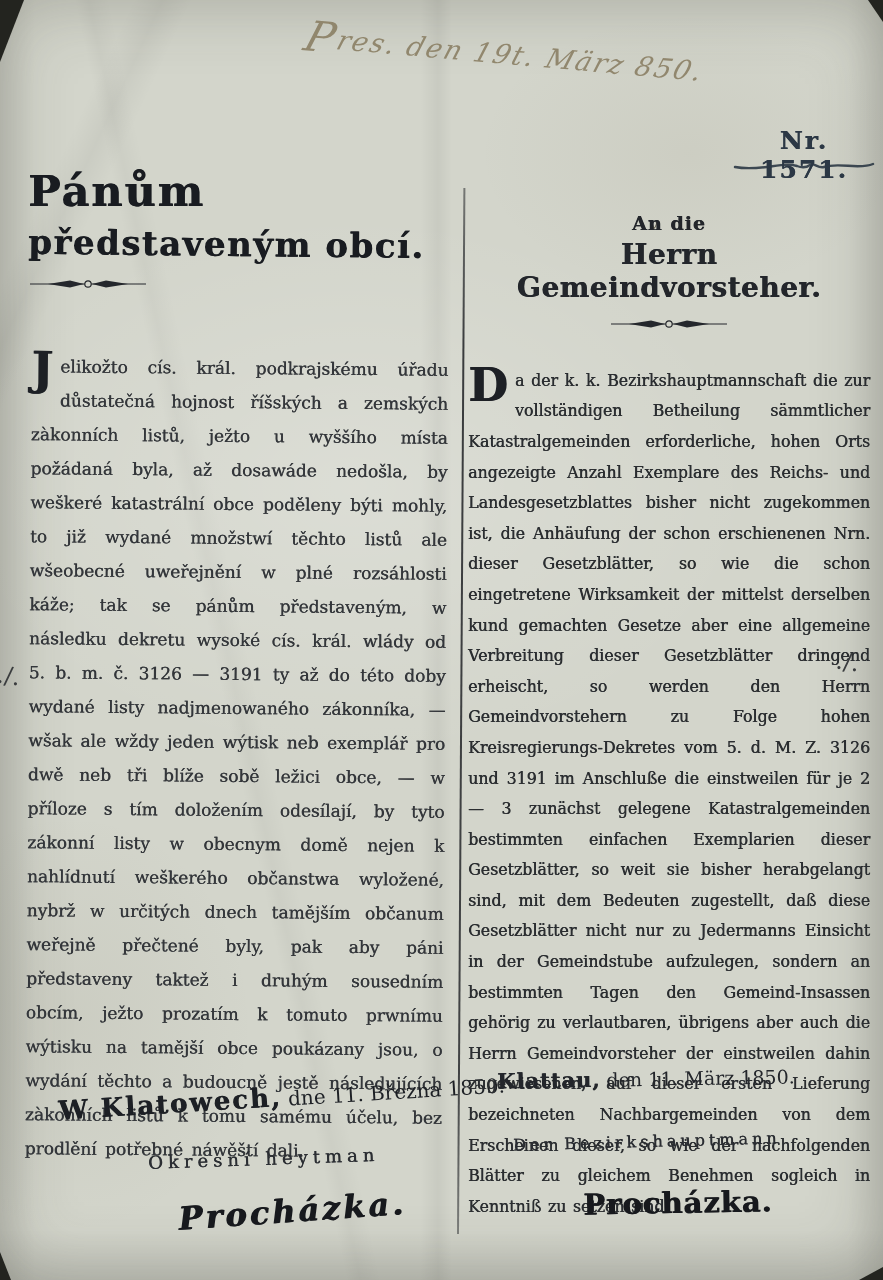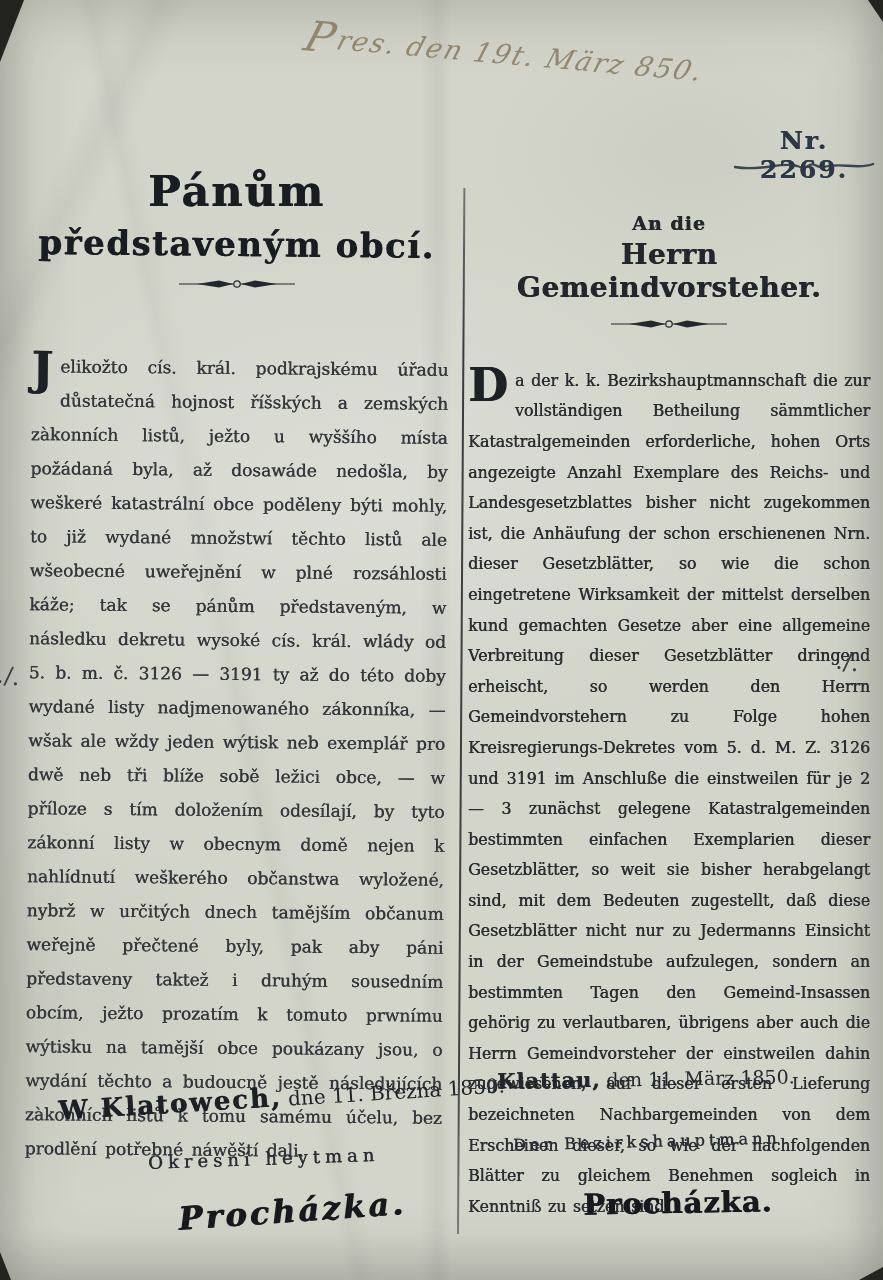--- a/index.html
+++ b/index.html
@@ -50,21 +50,21 @@
 
   .divider-line{
     position:absolute;left:457px;top:188px;width:1.5px;height:1046px;
     background:linear-gradient(180deg, rgba(40,42,45,.55), rgba(40,42,45,.9) 15%, rgba(40,42,45,.85) 85%, rgba(40,42,45,.5));
     transform:rotate(0.35deg);transform-origin:bottom center;
   }
 
   .col-left{position:absolute;left:28px;width:417px;}
   .col-right{position:absolute;left:468px;width:402px;}
 
-  .cz-title{top:166px;text-align:center;color:#191c21;}
+  .cz-title{top:166px;text-align:left;color:#191c21;}
   .cz-title .l1{font-size:43px;font-weight:bold;letter-spacing:2px;text-shadow:0.7px 0 0 #191c21;}
   .cz-title .l2{font-size:34px;font-weight:bold;letter-spacing:1.5px;margin-top:8px;text-shadow:0.6px 0 0 #191c21;transform:rotate(0.6deg);}
 
   .de-title{top:212px;text-align:center;color:#23262b;}
   .de-title .l1{font-size:19px;font-weight:bold;letter-spacing:1px;text-shadow:0.5px 0 0 #23262b;}
   .de-title .l2{font-size:28px;font-weight:bold;letter-spacing:0.5px;margin-top:4px;text-shadow:0.5px 0 0 #23262b;}
 
   .ornament{margin-top:14px;}
 
   .body-text{
@@ -108,21 +108,21 @@
 
 <div class="page">
 
   <div class="corner tl"></div>
   <div class="corner tr"></div>
   <div class="corner bl"></div>
   <div class="corner br"></div>
 
   <div class="handwriting"><span class="initial">P</span><span>res. den 19t. März 850.</span></div>
 
-  <div class="ref-number">Nr. 2269.</div>
+  <div class="ref-number">Nr. 1571.</div>
   <svg class="ref-flourish" width="146" height="16" viewBox="0 0 146 16">
     <path d="M4,9 C30,14 52,3 66,8 C71,10 75,10 79,7 C83,4 87,11 93,9 C108,4 128,12 142,6" stroke="#2c3845" stroke-width="2.4" fill="none" stroke-linecap="round" opacity="0.9"></path>
   </svg>
 
   <div class="check-mark">v</div>
 
   <div class="divider-line"></div>
 
   <div class="col-left cz-title">
     <div class="l1">Pánům</div>

